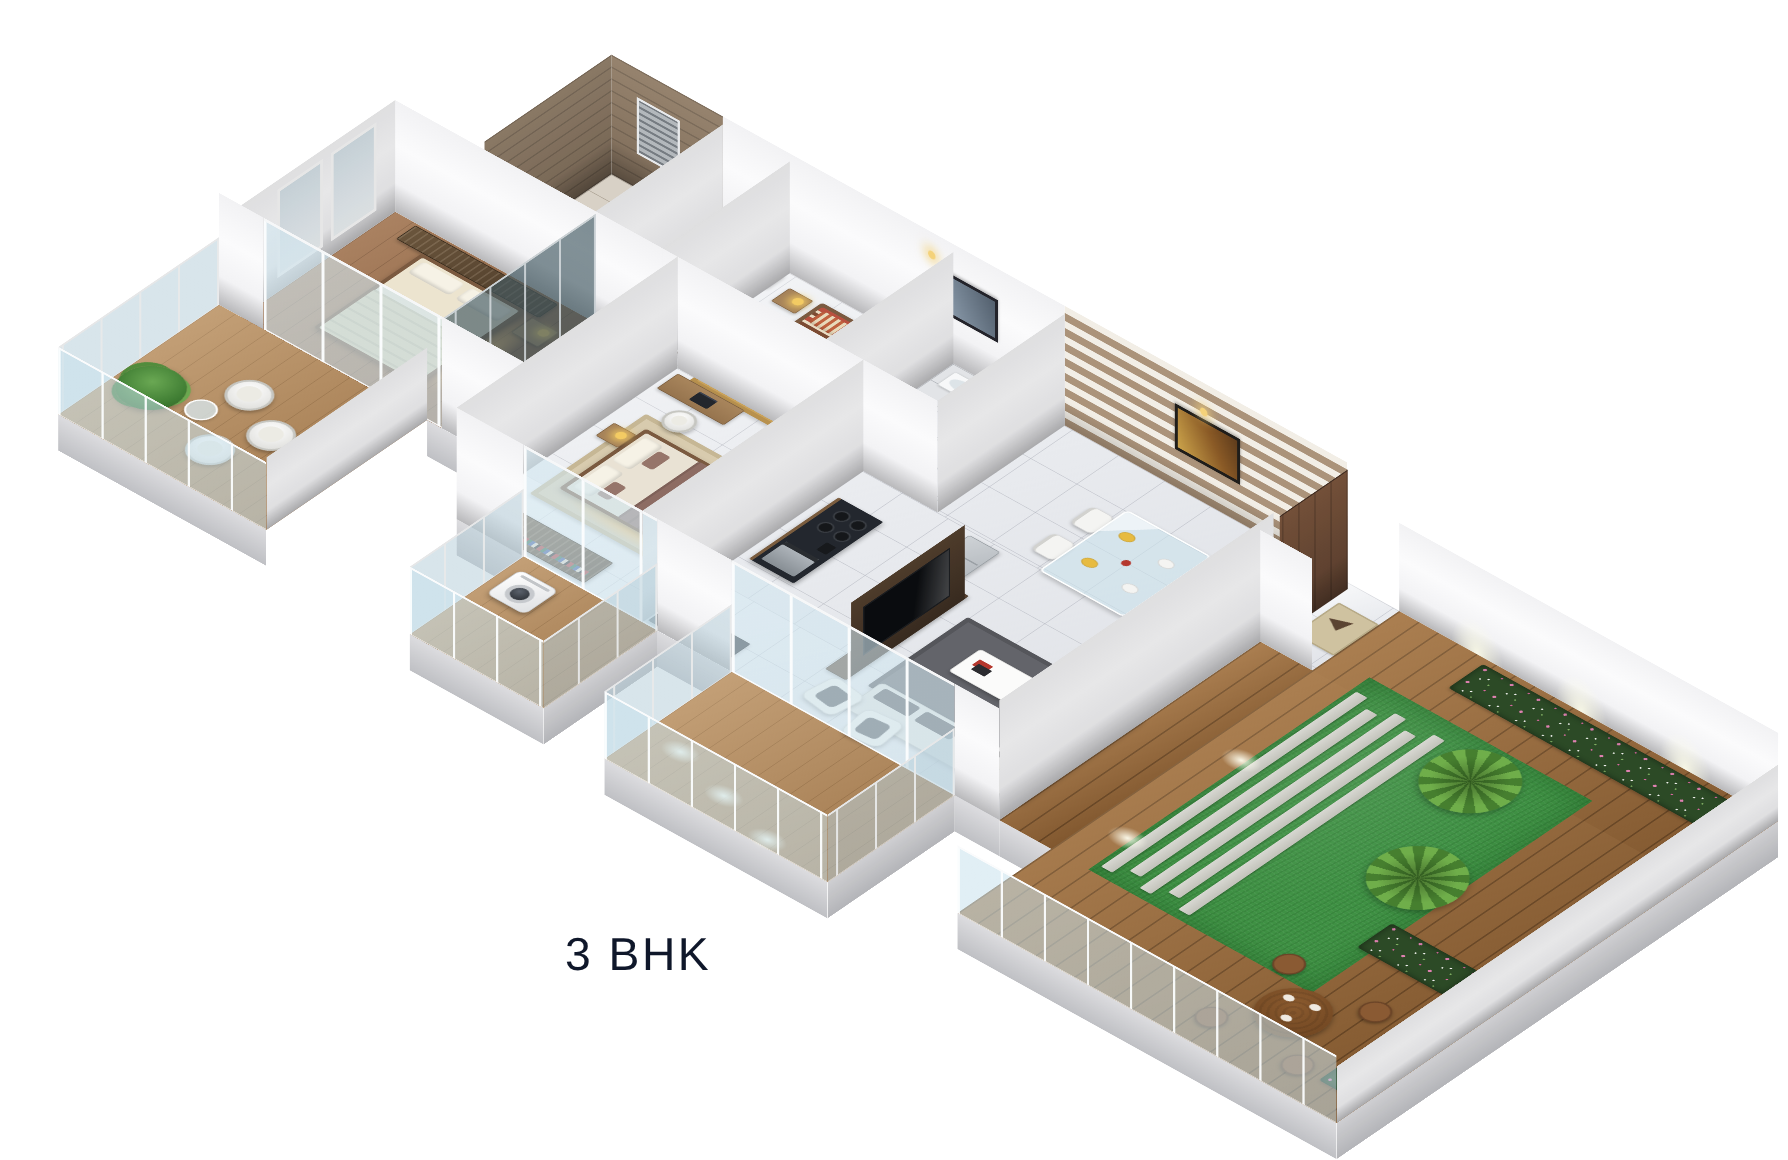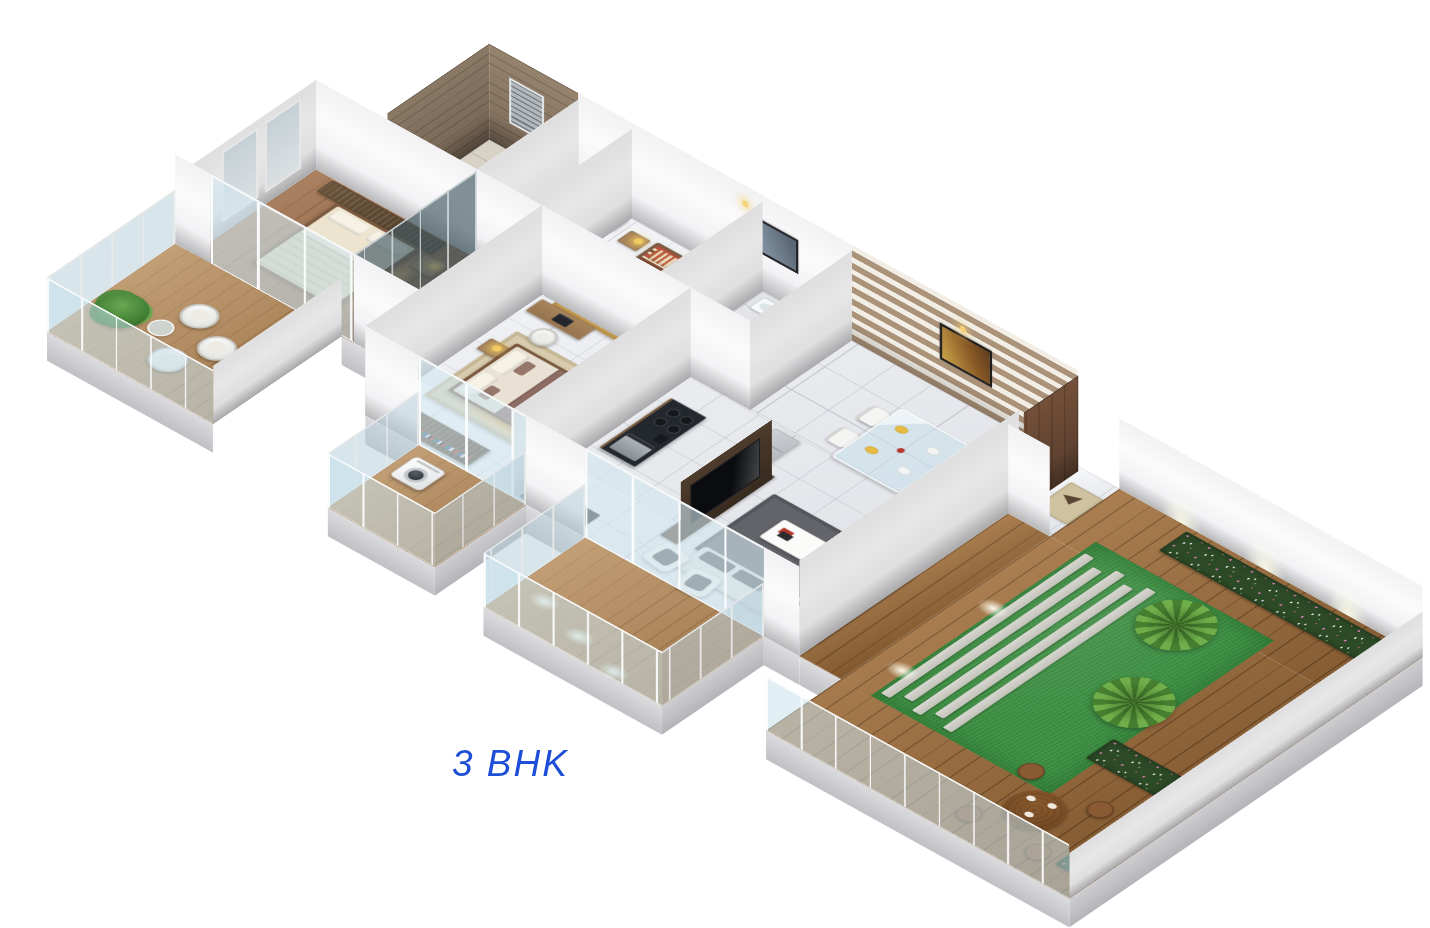--- a/index.html
+++ b/index.html
@@ -52,21 +52,21 @@
     repeating-linear-gradient(to right, rgba(220,228,232,.9) 0 3px, rgba(70,95,105,.38) 3px 52px);
     border-bottom:3px solid #dde3e6;}
   .w-door{background-image:linear-gradient(to bottom, rgba(0,0,0,.25), transparent 30%),
     repeating-linear-gradient(to right, rgba(0,0,0,.18) 0 2px, transparent 2px 24px),
     linear-gradient(to bottom,#5e4130,#7d573e);border-bottom:2px solid #4a3326;}
   .w-tv{background-image:linear-gradient(to bottom,#3c2e22,#55412f);}
   .ay{filter:brightness(.92);}
   .edge{position:absolute;transform-origin:0 0;background:linear-gradient(to bottom,#dcdcdf,#bfc0c4);}
   .edge.ay{filter:brightness(.94);}
   .plan-title{position:absolute;left:452px;top:742px;font-size:37px;line-height:1.2;
-    color:#1d4ed8;letter-spacing:2px;font-weight:400;font-style:italic;}
+    color:#0f172a;letter-spacing:2px;font-weight:400;}
 </style>
 </head>
 <body>
 
 <div class="stage">
   <div class="world" id="world">
     <div class="floorlayer" id="floorlayer">
         <div class="floor tile" style="position: absolute; left: 150px; top: 0px; width: 990px; height: 190px;"></div>
         <div class="floor tile" style="position: absolute; left: 30px; top: 190px; width: 1110px; height: 230px;"></div>
         <div class="floor tile" style="position: absolute; left: 410px; top: 420px; width: 730px; height: 100px;"></div>

